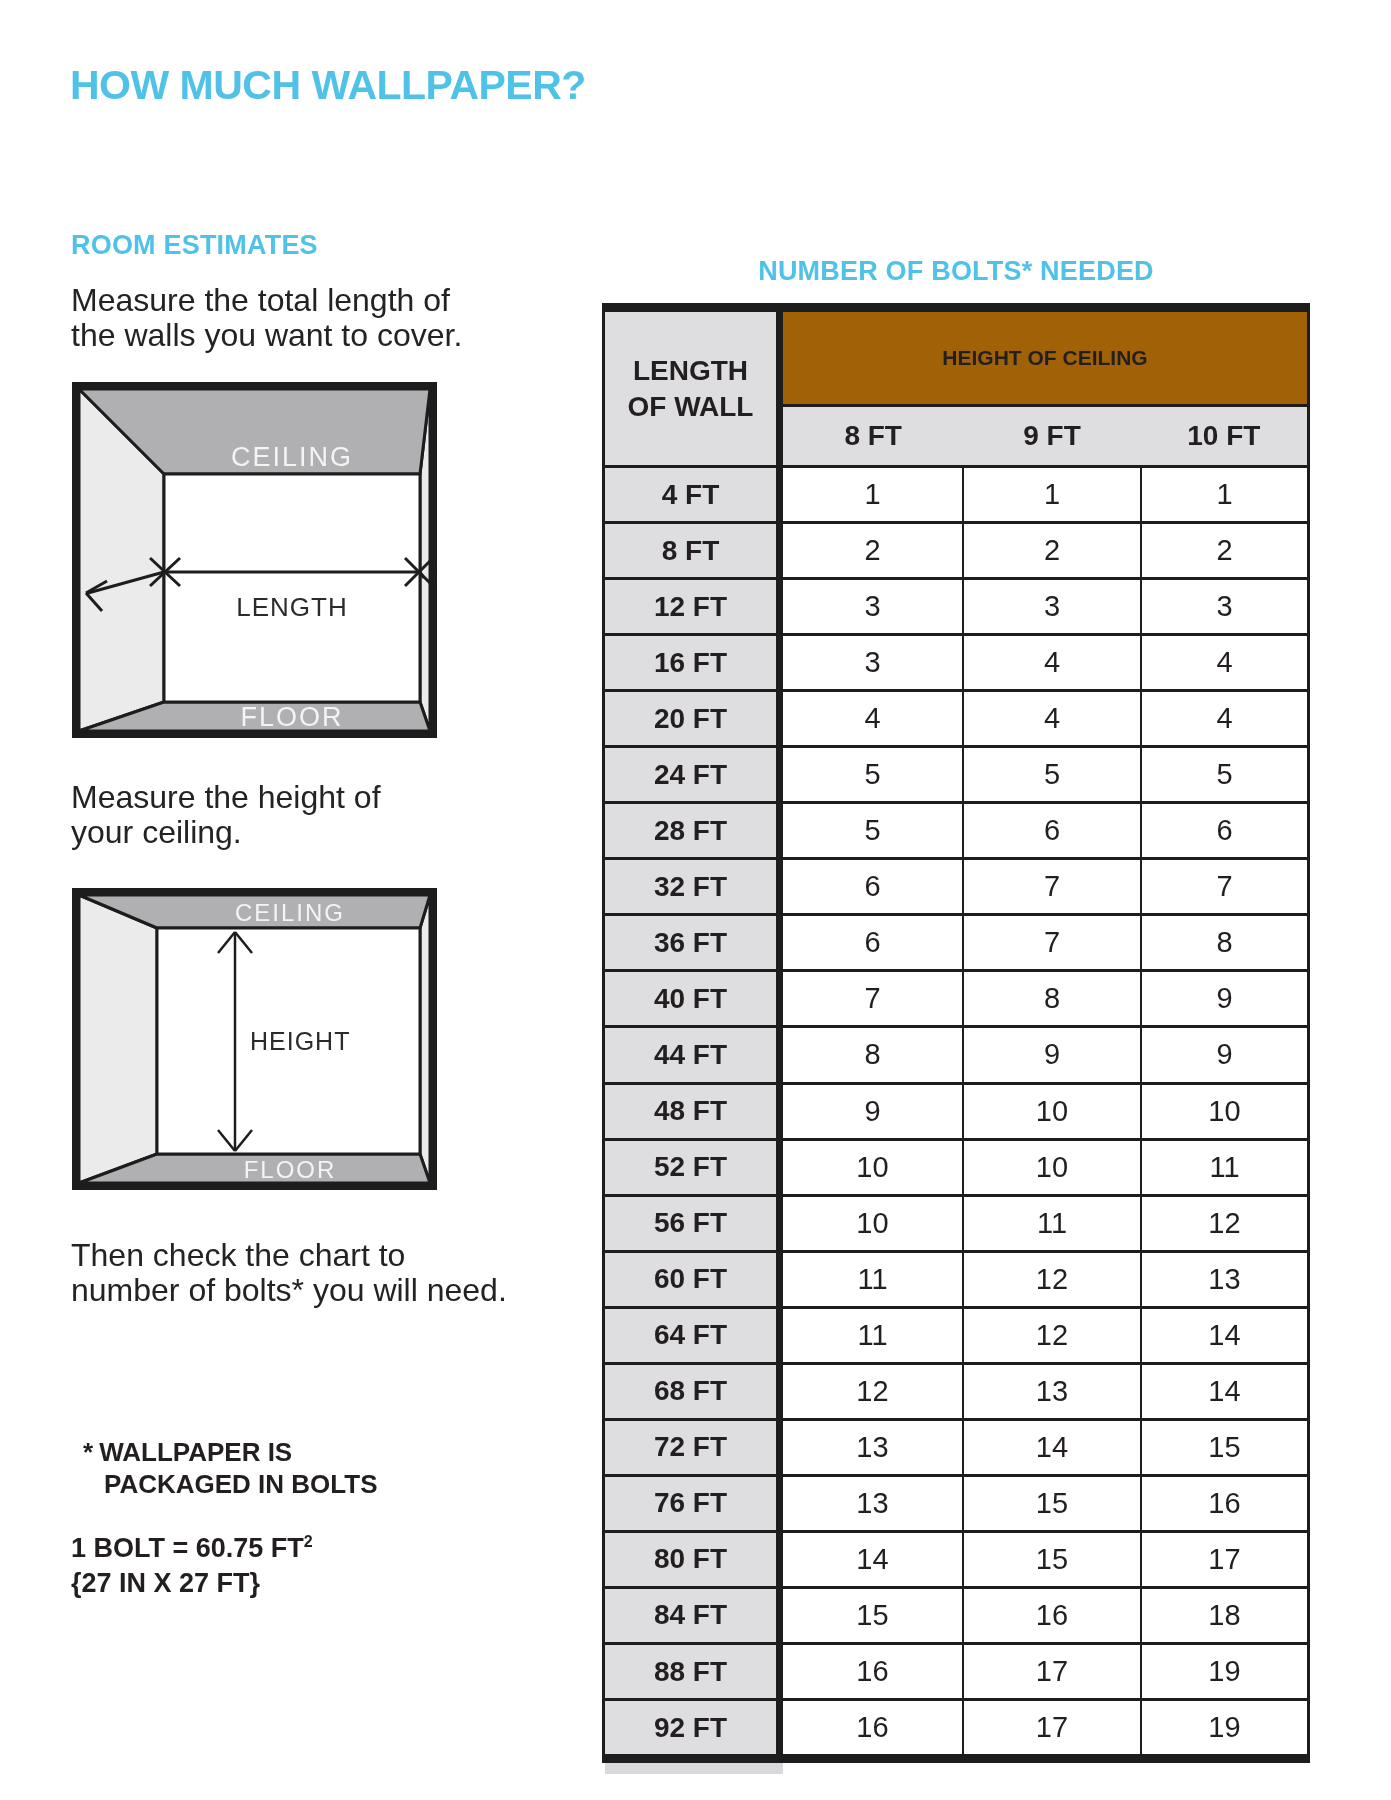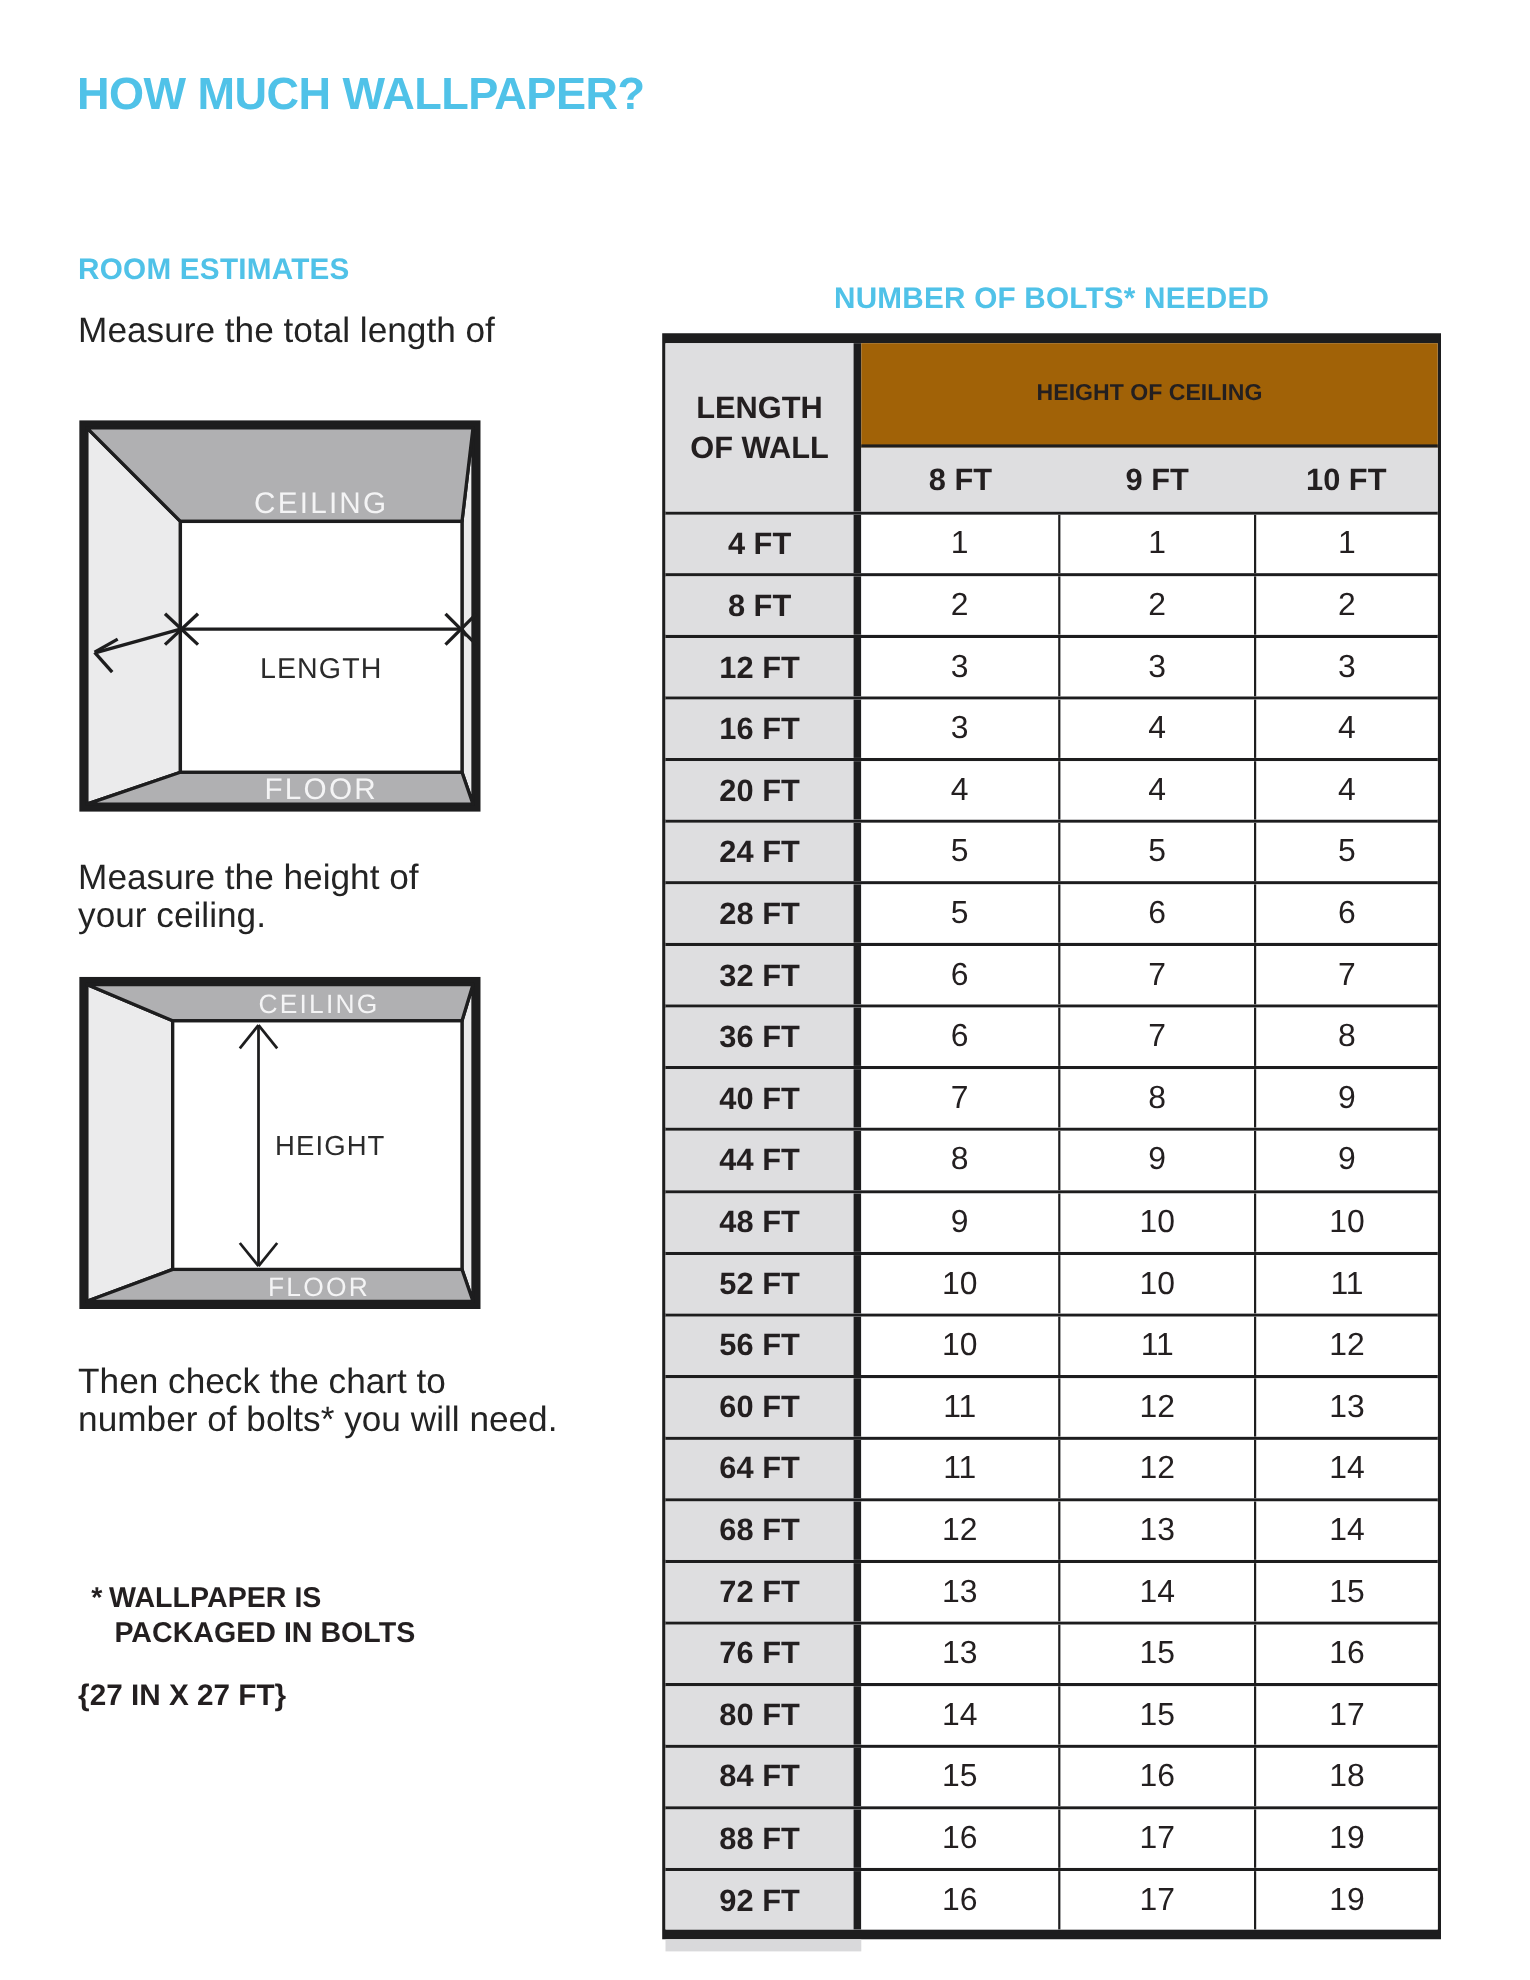--- a/index.html
+++ b/index.html
@@ -66,20 +66,21 @@
 </style>
 </head>
 <body>
 
 <div class="abs" id="page-title">HOW MUCH WALLPAPER?</div>
 
 <div class="abs blue-subhead" id="room-estimates">ROOM ESTIMATES</div>
 
 <div class="abs para" id="para1">
   <div>Measure the total length of</div>
+  <div>the walls you want to cover.</div>
 </div>
 
 <svg class="abs" id="diagram1" viewBox="0 0 365 356">
   <rect x="3.5" y="3.5" width="358" height="349" fill="#ffffff" stroke="#1d1d1e" stroke-width="7"></rect>
   <polygon points="7,7 92,92 92,320 7,349" fill="#ebebec" stroke="#1d1d1e" stroke-width="3" stroke-linejoin="round"></polygon>
   <polygon points="358,7 348,92 348,320 358,349" fill="#ebebec" stroke="#1d1d1e" stroke-width="3" stroke-linejoin="round"></polygon>
   <polygon points="7,7 358,7 348,92 92,92" fill="#b0b0b2" stroke="#1d1d1e" stroke-width="3" stroke-linejoin="round"></polygon>
   <polygon points="7,349 358,349 348,320 92,320" fill="#b0b0b2" stroke="#1d1d1e" stroke-width="3" stroke-linejoin="round"></polygon>
   <rect x="92" y="92" width="256" height="228" fill="#ffffff" stroke="#1d1d1e" stroke-width="3"></rect>
   <g stroke="#1d1d1e" stroke-width="3" fill="none">
@@ -126,20 +127,21 @@
   <div>Then check the chart to</div>
   <div>number of bolts* you will need.</div>
 </div>
 
 <div class="abs" id="footnote">
   <div class="fn-line1"><span class="fn-star">*</span><span>WALLPAPER IS</span></div>
   <div class="fn-line2">PACKAGED IN BOLTS</div>
 </div>
 
 <div class="abs" id="bolt-info">
+  <div><span>1 BOLT = 60.75 FT</span><sup>2</sup></div>
   <div>{27 IN X 27 FT}</div>
 </div>
 
 <div class="abs blue-subhead" id="table-heading">NUMBER OF BOLTS* NEEDED</div>
 
 <div class="abs" id="bolts-table">
   <div class="t-head">
     <div class="corner">
       <div>LENGTH</div>
       <div>OF WALL</div>

